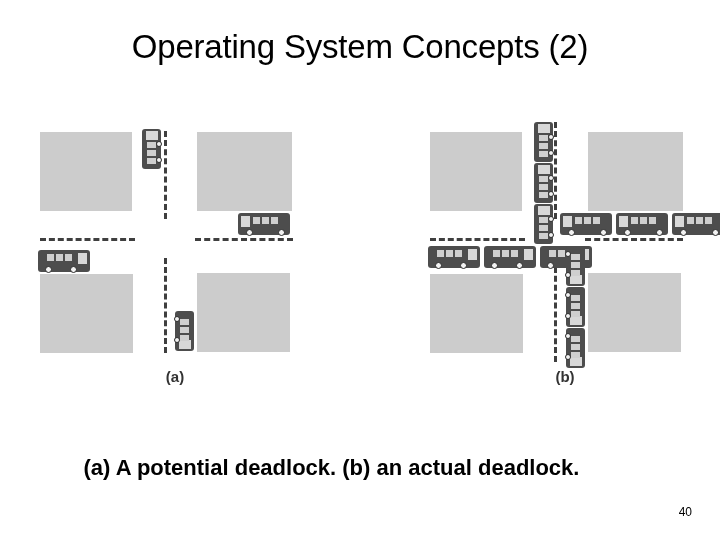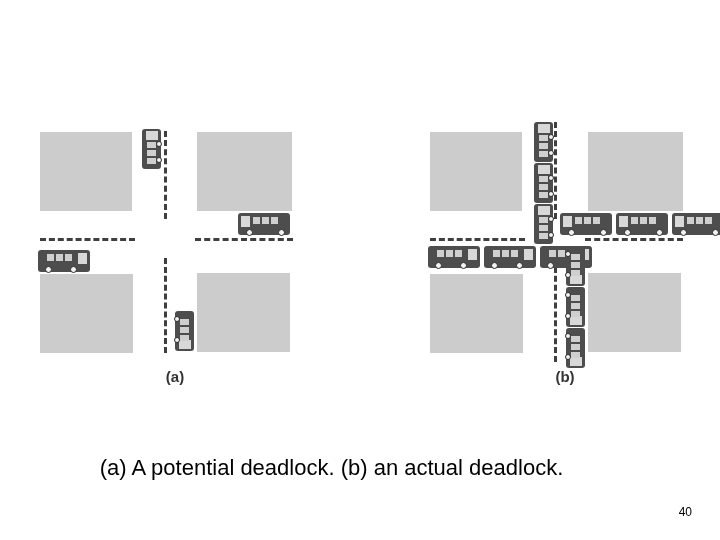--- a/index.html
+++ b/index.html
@@ -74,32 +74,33 @@
   .bus-v.south .wh1{right:-1px;top:12px;} .bus-v.south .wh2{right:-1px;top:28px;}
 
   
   .bus-v.north .shield{bottom:2px;}
   .bus-v.north .v1{top:8px;} .bus-v.north .v2{top:16px;} .bus-v.north .v3{top:24px;}
   .bus-v.north .wh1{left:-1px;top:5px;} .bus-v.north .wh3{left:-1px;top:26px;}
 
   
   .caption{
     position:absolute;left:0;top:455px;width:663px;
-    text-align:center;font-size:22px;color:#000000;white-space:nowrap;
+    text-align:center;font-size:22px;color:#000000;white-space:nowrap;font-weight:bold;
   }
   .pagenum{
     position:absolute;right:28px;top:505px;
     font-size:12px;color:#000000;
   }
 </style>
 </head>
 <body>
 
 <div class="slide">
 
+  <div class="title">Operating System Concepts (2)</div>
 
   <div class="figure fig-a">
 
     <div class="block" style="left:10px;top:17px;width:92px;height:79px;"></div>
     <div class="block" style="left:167px;top:17px;width:95px;height:79px;"></div>
     <div class="block" style="left:10px;top:159px;width:93px;height:79px;"></div>
     <div class="block" style="left:167px;top:158px;width:93px;height:79px;"></div>
 
     <div class="dash-h" style="left:10px;top:123px;width:95px;"></div>
     <div class="dash-h" style="left:165px;top:123px;width:98px;"></div>

